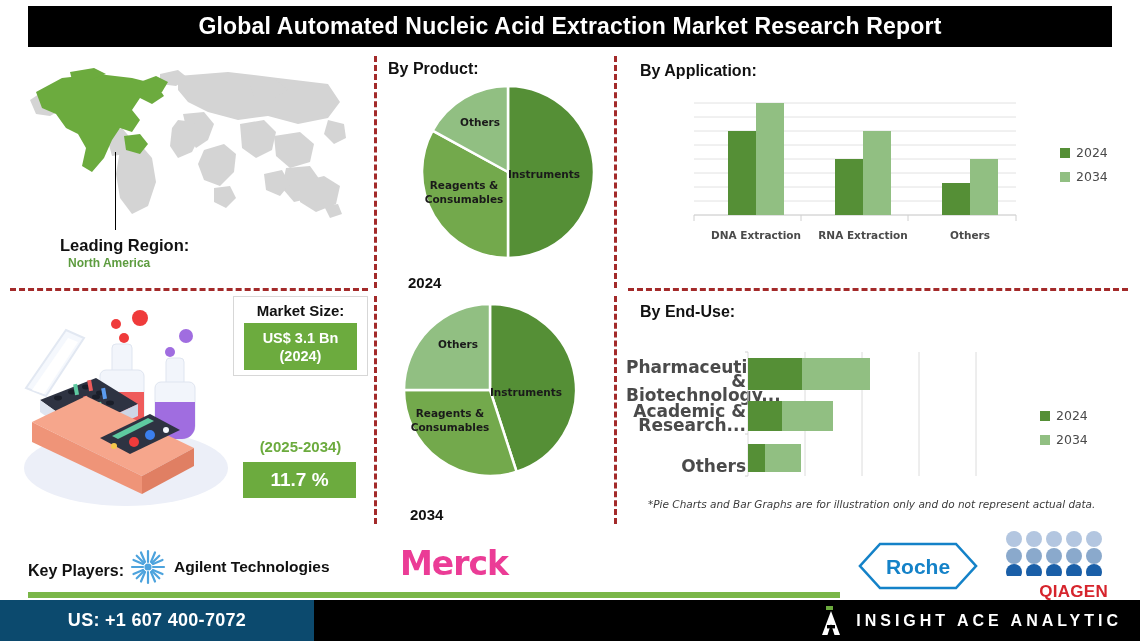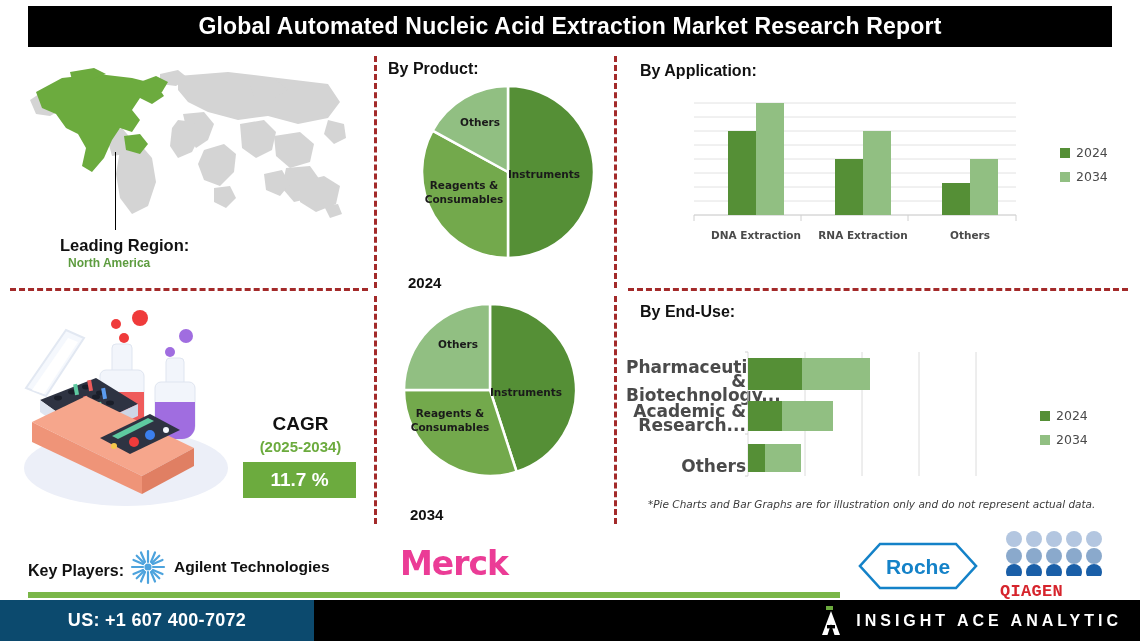--- a/index.html
+++ b/index.html
@@ -248,22 +248,28 @@
         <path d="M86 142 L136 118 L166 134 L116 158Z" fill="#2e3342"></path>
         <path d="M98 140 L134 122 L140 125 L104 143Z" fill="#5ec9a0"></path>
         <circle cx="120" cy="146" r="5" fill="#ef3b3b"></circle>
         <circle cx="136" cy="139" r="5" fill="#3b7fef"></circle>
         <circle cx="100" cy="150" r="3" fill="#f5c84b"></circle>
         <circle cx="152" cy="134" r="3" fill="#f5f8fd"></circle>
       </g>
     </svg>
   </div>
 
-
-  <div class="cagr-title">CAGR</div>
+  <div class="ms-box">
+    <div class="ms-title">Market Size:</div>
+    <div class="ms-val">
+      <span>US$ 3.1 Bn</span>
+      <span>(2024)</span>
+    </div>
+  </div>
+
   <div class="cagr-period">(2025-2034)</div>
   <div class="cagr-val">11.7 %</div>
 
   <div class="sec-title" style="left:388px;top:60px;">By Product:</div>
 
   <div class="pie-wrap" style="left:418px;top:82px;">
     <svg width="180" height="180" viewBox="0 0 180 180" xmlns="http://www.w3.org/2000/svg">
 
       <path d="M90 90 L90 4 A86 86 0 0 1 90 176 Z" fill="#558f36" stroke="#fff" stroke-width="2.5"></path>
 
@@ -440,21 +446,21 @@
         <circle cx="54" cy="26" r="8" fill="#8aa9cc"></circle>
           <circle cx="74" cy="26" r="8" fill="#8aa9cc"></circle>
         <circle cx="94" cy="26" r="8" fill="#8aa9cc"></circle>
         <circle cx="14" cy="42" r="8" fill="#1a5fa8"></circle>
           <circle cx="34" cy="42" r="8" fill="#1a5fa8"></circle>
         <circle cx="54" cy="42" r="8" fill="#1a5fa8"></circle>
           <circle cx="74" cy="42" r="8" fill="#1a5fa8"></circle>
         <circle cx="94" cy="42" r="8" fill="#1a5fa8"></circle>
       </g>
     </svg>
-    <div class="qiagen-txt" style="text-align:left;width:108px;margin-top:2px;font-family:Liberation Mono, monospace;">QIAGEN</div>
+    <div class="qiagen-txt" style="text-align:right;width:108px;margin-top:2px;">QIAGEN</div>
   </div>
 
   <div class="greenbar"></div>
 
   <div class="footer">
     <div class="foot-green">
       <span class="foot-phone">US: +1 607 400-7072</span>
     </div>
     <div class="foot-brand">
       <svg width="22" height="30" viewBox="0 0 22 30" xmlns="http://www.w3.org/2000/svg">

